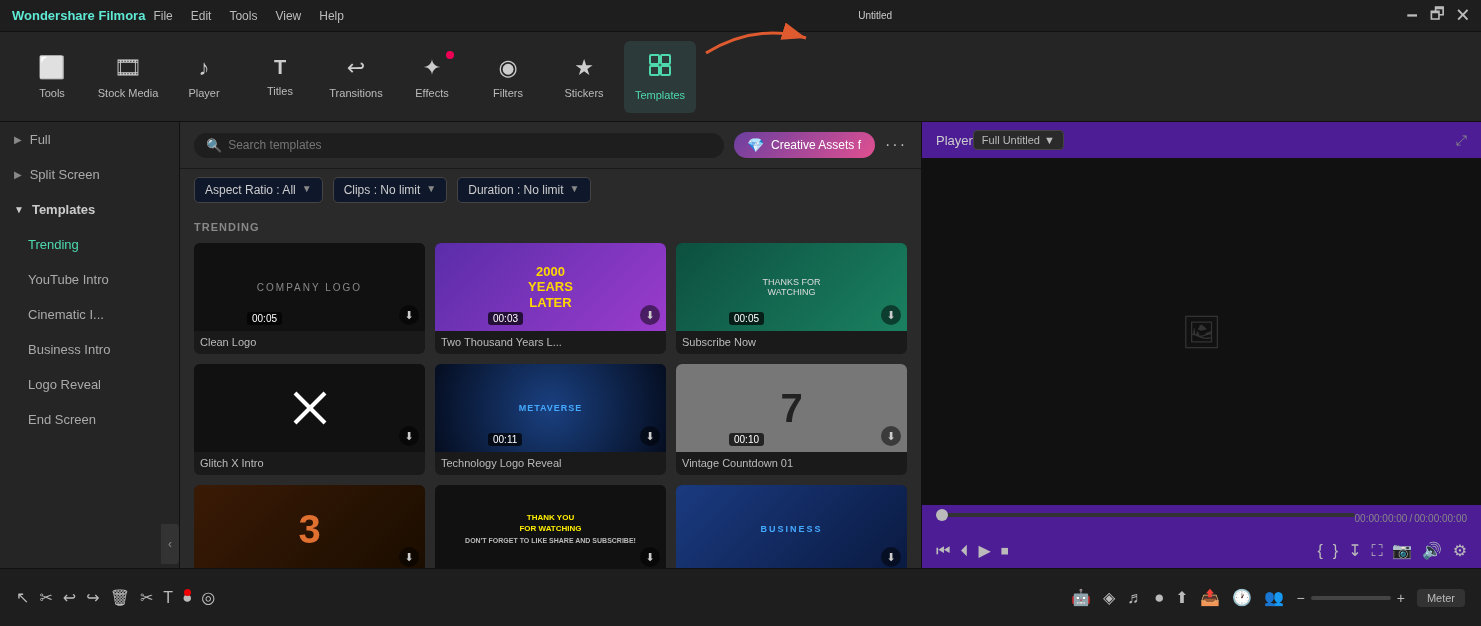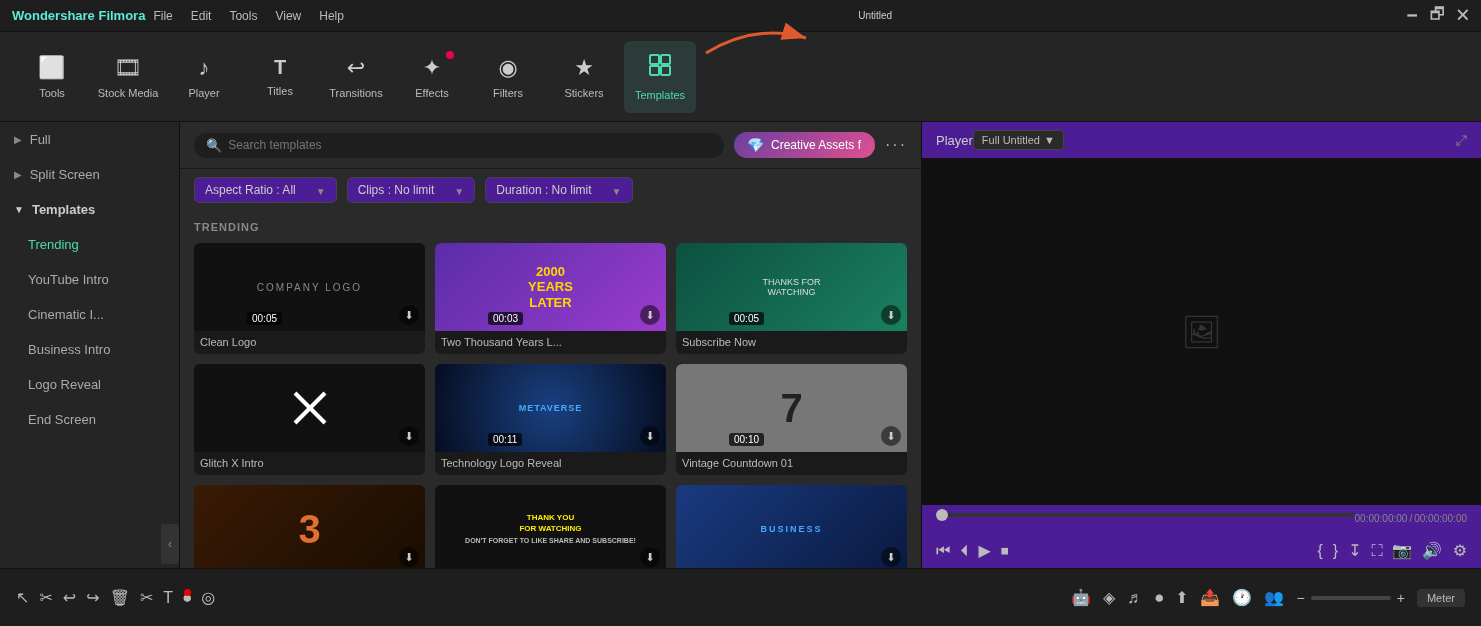--- a/index.html
+++ b/index.html
@@ -39,21 +39,21 @@
     .content-header { padding: 10px 14px; display: flex; align-items: center; gap: 10px; border-bottom: 1px solid #1a1a1a; }
     .search-box { display: flex; align-items: center; gap: 6px; background: #1e1e1e; border-radius: 20px; padding: 5px 12px; flex: 1; }
     .search-box input { background: transparent; border: none; outline: none; color: #bbb; font-size: 12px; width: 100%; }
     .search-icon { color: #888; font-size: 13px; }
     .creative-btn { background: linear-gradient(135deg, #6b3fa0, #e05090); border: none; border-radius: 20px; padding: 5px 14px; color: #fff; font-size: 12px; cursor: pointer; display: flex; align-items: center; gap: 6px; }
     .creative-btn .gem { font-size: 14px; }
     .more-btn { background: none; border: none; color: #bbb; font-size: 16px; cursor: pointer; letter-spacing: 2px; }
 
     
     .filters-row { display: flex; gap: 10px; padding: 8px 14px; }
-    .filter-dropdown { background: #4c1d95; border: 1px solid #444; border-radius: 5px; padding: 5px 10px; color: #ccc; font-size: 12px; cursor: pointer; display: flex; align-items: flex-end; gap: 20px; }
+    .filter-dropdown { background: #0f172a; border: 1px solid #444; border-radius: 5px; padding: 5px 10px; color: #ccc; font-size: 12px; cursor: pointer; display: flex; align-items: flex-start; gap: 6px; }
     .filter-dropdown .arrow { font-size: 10px; color: #888; }
 
     
     .trending-section { flex: 1; overflow-y: auto; padding: 10px 14px; }
     .section-label { font-size: 11px; font-weight: 700; color: #888; letter-spacing: 1px; margin-bottom: 10px; }
     .templates-grid { display: grid; grid-template-columns: repeat(3, 1fr); gap: 10px; }
     .template-card { background: #1a1a1a; border-radius: 6px; overflow: hidden; cursor: pointer; position: relative; }
     .template-thumb { width: 100%; height: 88px; position: relative; display: flex; align-items: center; justify-content: center; font-size: 11px; color: #999; }
     .template-thumb .duration { position: absolute; bottom: 6px; left: 6px; background: rgba(0,0,0,0.7); border-radius: 3px; padding: 1px 5px; font-size: 10px; color: #fff; margin-left: 47px; }
     .template-thumb .dl-btn { position: absolute; bottom: 6px; right: 6px; background: rgba(0,0,0,0.5); border-radius: 50%; width: 20px; height: 20px; display: flex; align-items: center; justify-content: center; color: #ccc; font-size: 11px; }

